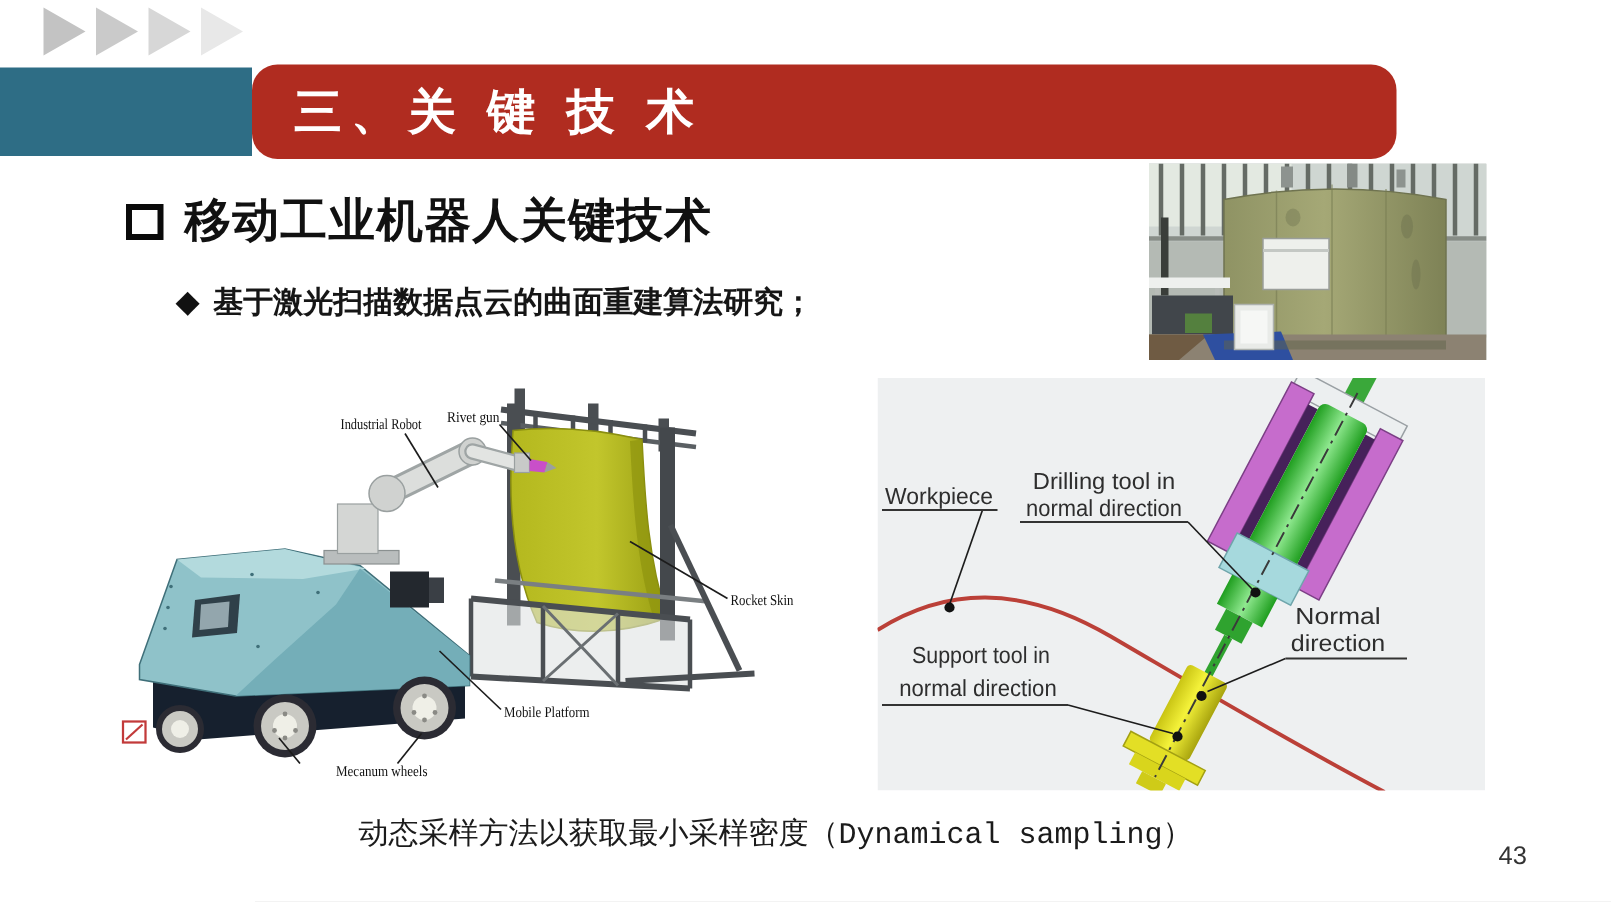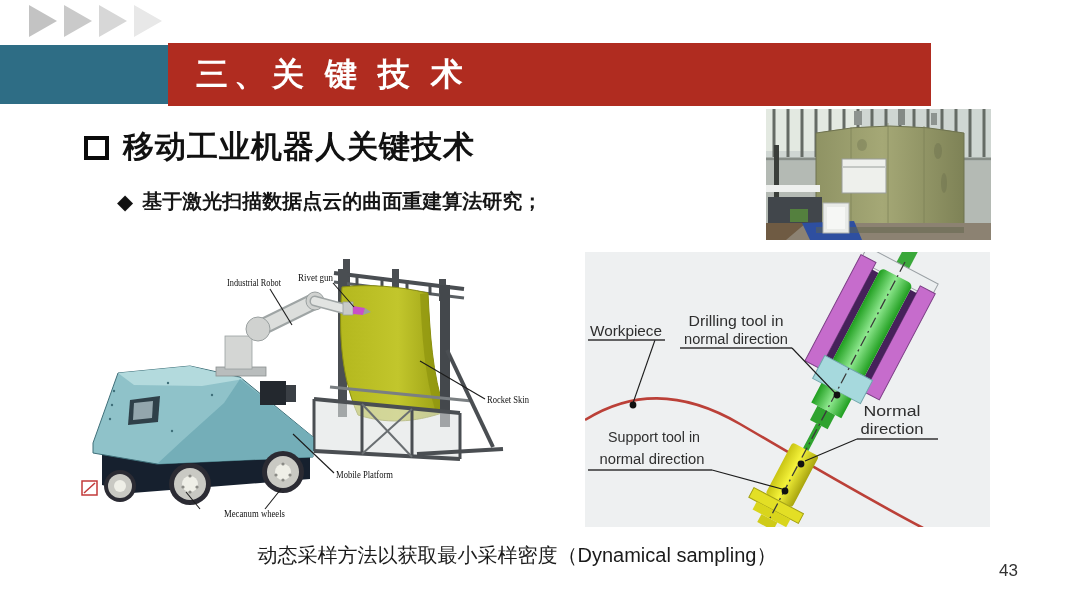--- a/index.html
+++ b/index.html
@@ -4,35 +4,35 @@
 <style>
   html,body{margin:0;padding:0;background:#e9e9e9;}
   .slide{
     position:relative;width:1074px;height:601px;background:#ffffff;overflow:hidden;
     font-family:"Liberation Sans","DejaVu Sans",sans-serif;
   }
   .chevrons{position:absolute;left:24px;top:2px;}
   .teal-bar{position:absolute;left:0;top:45px;width:168px;height:59px;background:#2e6d85;}
   .red-banner{
     position:absolute;left:168px;top:43px;width:763px;height:63px;background:#b02c20;
-    display:flex;align-items:center;
+    display:flex;align-items:center;border-radius:17px;
   }
   .banner-title{
     color:#ffffff;font-size:32px;font-weight:bold;letter-spacing:6px;padding-left:28px;
     font-family:"Liberation Sans","DejaVu Sans",sans-serif;white-space:pre;
   }
   .heading{position:absolute;left:72px;top:126px;display:flex;align-items:center;gap:14px;padding-left:12px;}
   .sq-marker{width:17px;height:16px;border:4px solid #0a0a0a;flex:0 0 auto;margin-top:2px;}
   .heading-text{font-size:31px;font-weight:bold;color:#111;letter-spacing:1px;}
   .bullet{position:absolute;left:117px;top:188px;display:flex;align-items:center;gap:9px;}
   .diamond-marker{font-size:21px;color:#111;line-height:1;}
   .bullet-text{font-size:20px;font-weight:600;color:#161616;}
   .caption{
     position:absolute;left:0;right:40px;top:542px;text-align:center;
-    font-size:20px;color:#1b1b1b;
+    font-size:20px;color:#1b1b1b;font-family:Liberation Mono, monospace;
   }
   .page-number{position:absolute;left:999px;top:561px;font-size:17px;color:#333;}
   .photo{position:absolute;left:766px;top:109px;}
   .left-diagram{position:absolute;left:62px;top:253px;}
   .right-diagram{position:absolute;left:585px;top:252px;}
   .lbl-serif{font-family:"Liberation Serif","DejaVu Serif",serif;font-size:10px;fill:#111;}
   .lbl-sans{font-family:"Liberation Sans","DejaVu Sans",sans-serif;font-size:15.5px;fill:#2e2e2e;}
   .leader{stroke:#1c1c1c;stroke-width:1.1;fill:none;}
   .underline{stroke:#333;stroke-width:1.4;}
 </style>

